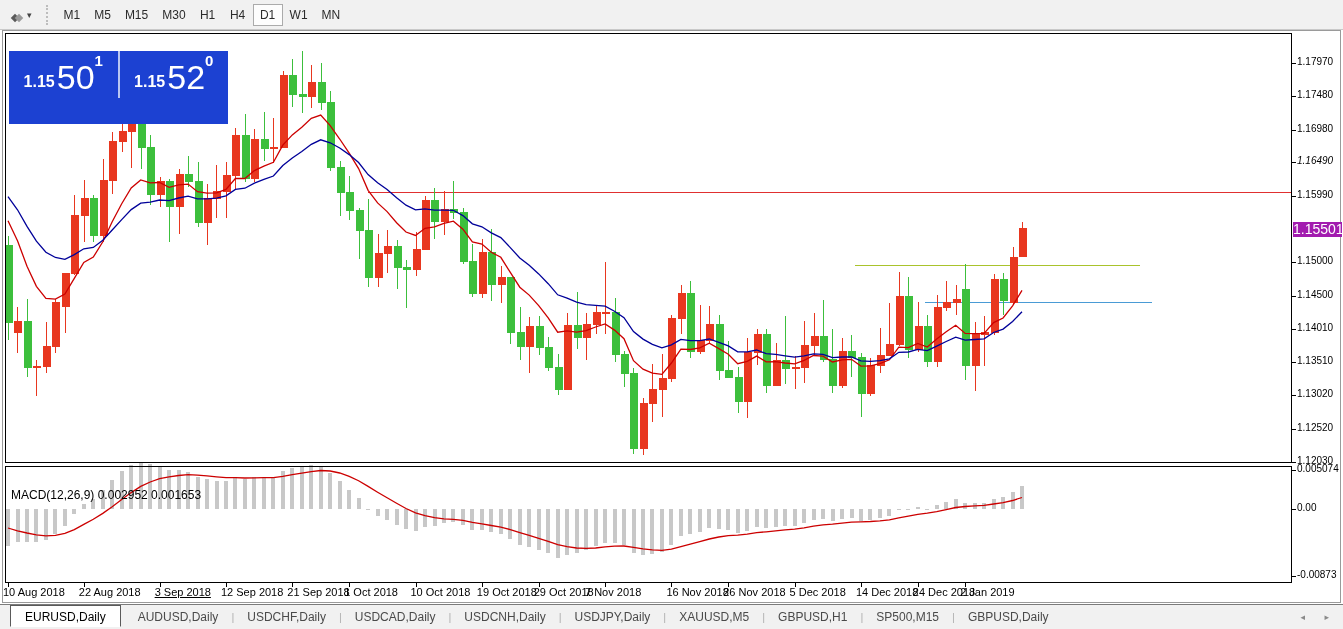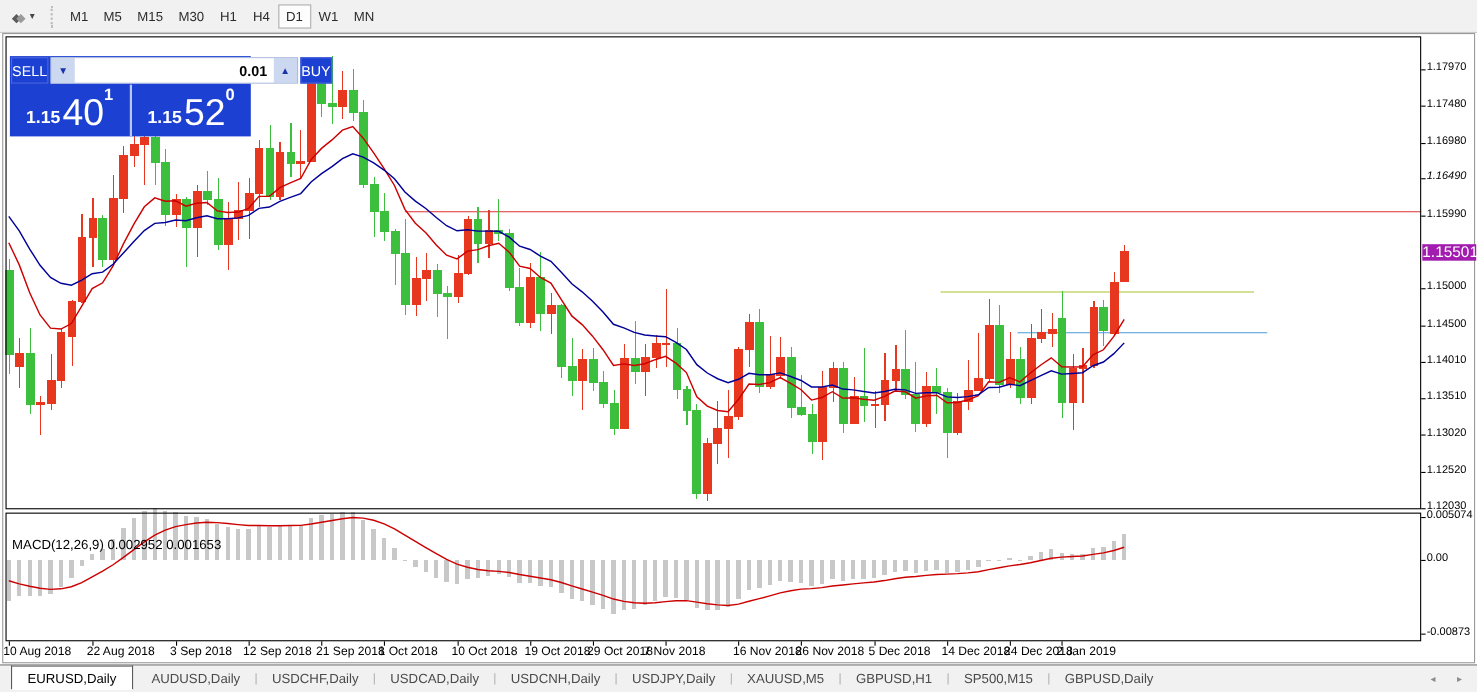--- a/index.html
+++ b/index.html
@@ -416,33 +416,24 @@
       <rect x="1001.1" y="496.9" width="4" height="12.1" fill="#c8c8c8" shape-rendering="crispEdges"></rect>
       <rect x="1010.6" y="491.9" width="4" height="17.1" fill="#c8c8c8" shape-rendering="crispEdges"></rect>
       <rect x="1020.0" y="485.6" width="4" height="23.4" fill="#c8c8c8" shape-rendering="crispEdges"></rect>
       <polyline points="8.0,528.0 17.5,530.8 27.0,533.0 36.4,534.8 45.9,535.8 55.4,535.3 64.9,533.4 74.3,529.6 83.8,524.4 93.3,519.3 102.8,513.4 112.2,506.7 121.7,499.6 131.2,492.6 140.7,486.4 150.2,482.0 159.6,478.7 169.1,476.9 178.6,475.5 188.1,474.7 197.5,475.1 207.0,475.9 216.5,476.9 226.0,477.7 235.4,477.7 244.9,478.0 254.4,477.9 263.9,477.7 273.4,477.6 282.8,476.3 292.3,474.7 301.8,473.2 311.3,471.6 320.7,470.5 330.2,471.0 339.7,473.0 349.2,476.3 358.6,480.7 368.1,486.4 377.6,492.2 387.1,497.8 396.6,503.3 406.0,508.5 415.5,512.9 425.0,515.7 434.5,517.7 443.9,518.8 453.4,519.4 462.9,520.4 472.4,522.3 481.9,523.8 491.3,525.5 500.8,527.1 510.3,529.6 519.8,532.6 529.2,535.4 538.7,538.3 548.2,541.3 557.7,544.6 567.1,546.7 576.6,548.0 586.1,548.4 595.6,548.0 605.1,546.9 614.5,546.2 624.0,546.0 633.5,547.4 643.0,548.9 652.4,549.9 661.9,550.4 671.4,549.2 680.9,546.6 690.3,544.2 699.8,541.7 709.3,539.0 718.8,537.0 728.3,535.6 737.7,535.1 747.2,534.2 756.7,532.7 766.2,531.8 775.6,530.8 785.1,529.9 794.6,529.1 804.1,527.8 813.5,526.2 823.0,524.8 832.5,524.1 842.0,523.1 851.5,522.2 860.9,521.9 870.4,521.5 879.9,520.8 889.4,519.8 898.8,517.8 908.3,516.1 917.8,514.4 927.3,513.2 936.7,511.6 946.2,509.6 955.7,507.5 965.2,506.5 974.7,505.9 984.1,505.4 993.6,504.0 1003.1,502.6 1012.6,500.5 1022.0,497.5" fill="none" stroke="#cc0000" stroke-width="1.3"></polyline>
     </svg>
   <div class="frame" id="main-frame"></div>
   <div class="frame" id="macd-frame"></div>
 
 
   <div class="tw">
-    <div class="tw-top">
-      <div class="tw-btn">SELL</div>
-      <div class="stepper">
-        <div class="spin">▼</div>
-        <input class="vol" value="0.01" style="">
-        <div class="spin">▲</div>
-      </div>
-      <div class="tw-btn">BUY</div>
-    </div>
     <div class="tw-bottom">
       <div class="tw-price">
         <span class="pfx">1.15</span>
-        <span class="big">40</span>
+        <span class="big">50</span>
         <span class="sup">1</span>
       </div>
       <div class="tw-div"></div>
       <div class="tw-price">
         <span class="pfx">1.15</span>
         <span class="big">52</span>
         <span class="sup">0</span>
       </div>
     </div>
   </div>
@@ -481,21 +472,21 @@
       <div class="axis-label" style="top: 502px;">0.00</div>
       <div class="tickmark" style="left: 1292px; top: 509px; width: 4px; height: 1px;"></div>
       <div class="axis-label" style="top: 569px;">-0.00873</div>
       <div class="tickmark" style="left: 1292px; top: 576px; width: 4px; height: 1px;"></div>
     </div>
   <div id="date-axis">
       <div class="date-label" style="left: 3px;">10 Aug 2018</div>
       <div class="tickmark" style="left: 8px; top: 583px; width: 1px; height: 4px;"></div>
       <div class="date-label" style="left: 78.816px;">22 Aug 2018</div>
       <div class="tickmark" style="left: 84px; top: 583px; width: 1px; height: 4px;"></div>
-      <div class="date-label" style="left: 154.632px;">3 Sep 2018</div>
+      <div class="date-label" style="left: 154.632px; text-decoration: underline;">3 Sep 2018</div>
       <div class="tickmark" style="left: 160px; top: 583px; width: 1px; height: 4px;"></div>
       <div class="date-label" style="left: 220.971px;">12 Sep 2018</div>
       <div class="tickmark" style="left: 226px; top: 583px; width: 1px; height: 4px;"></div>
       <div class="date-label" style="left: 287.31px;">21 Sep 2018</div>
       <div class="tickmark" style="left: 292px; top: 583px; width: 1px; height: 4px;"></div>
       <div class="date-label" style="left: 344.172px;">1 Oct 2018</div>
       <div class="tickmark" style="left: 349px; top: 583px; width: 1px; height: 4px;"></div>
       <div class="date-label" style="left: 410.511px;">10 Oct 2018</div>
       <div class="tickmark" style="left: 416px; top: 583px; width: 1px; height: 4px;"></div>
       <div class="date-label" style="left: 476.85px;">19 Oct 2018</div>

